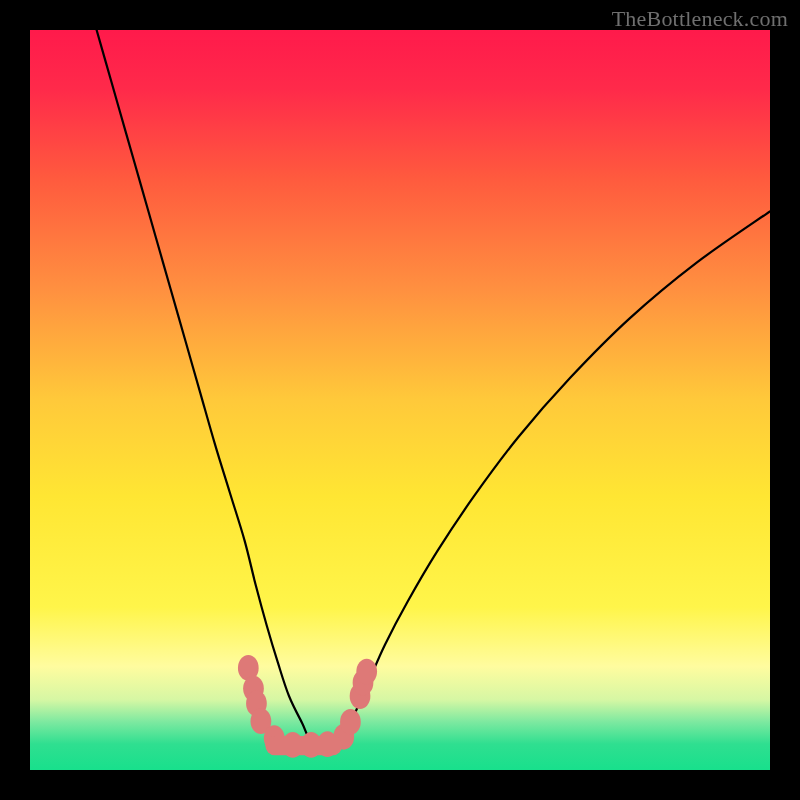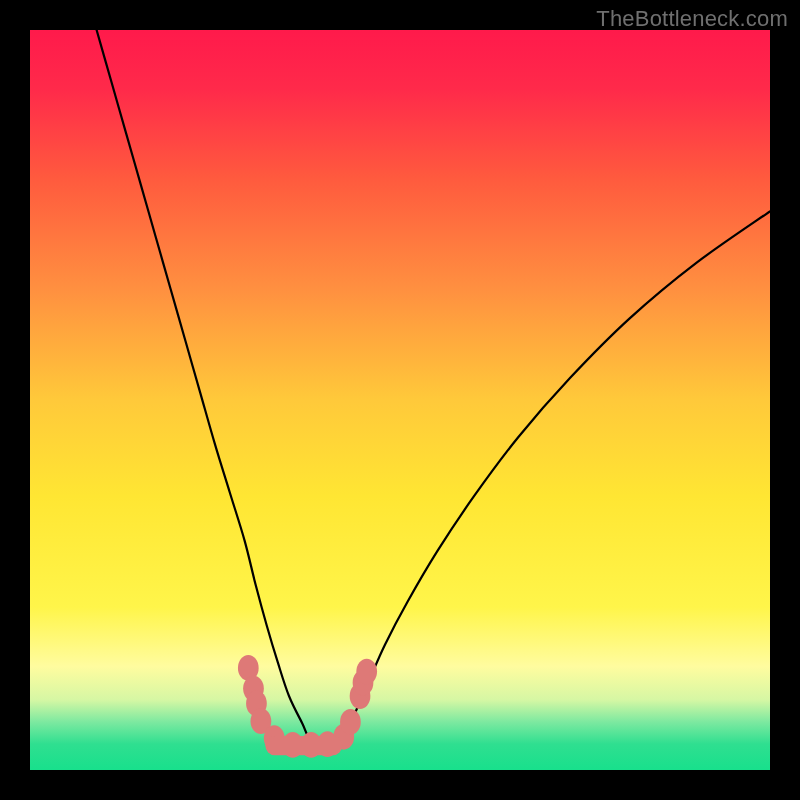--- a/index.html
+++ b/index.html
@@ -30,20 +30,21 @@
   }
   .watermark {
     position: absolute;
     top: 6px;
     right: 12px;
     color: #6f6f6f;
     font-size: 22px;
     font-weight: 500;
     letter-spacing: 0.2px;
     user-select: none;
+    font-family: Liberation Serif, serif;
   }
   svg.curve-layer {
     position: absolute;
     inset: 0;
   }
   .curve-path {
     fill: none;
     stroke: #000;
     stroke-width: 2.2;
     stroke-linecap: round;

